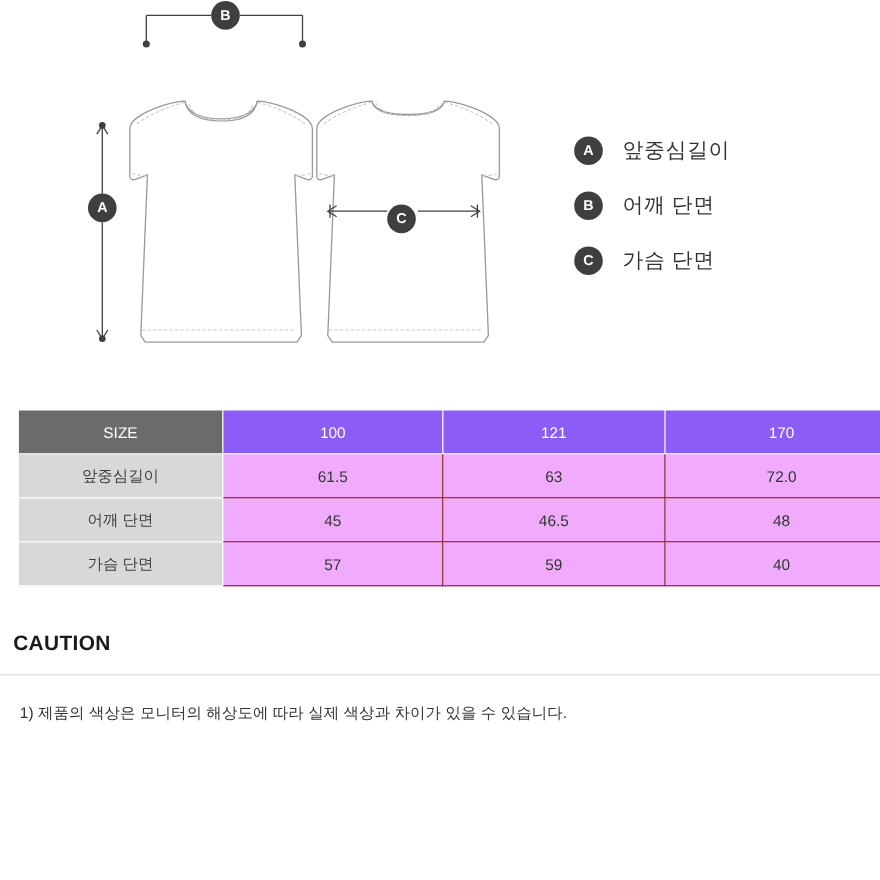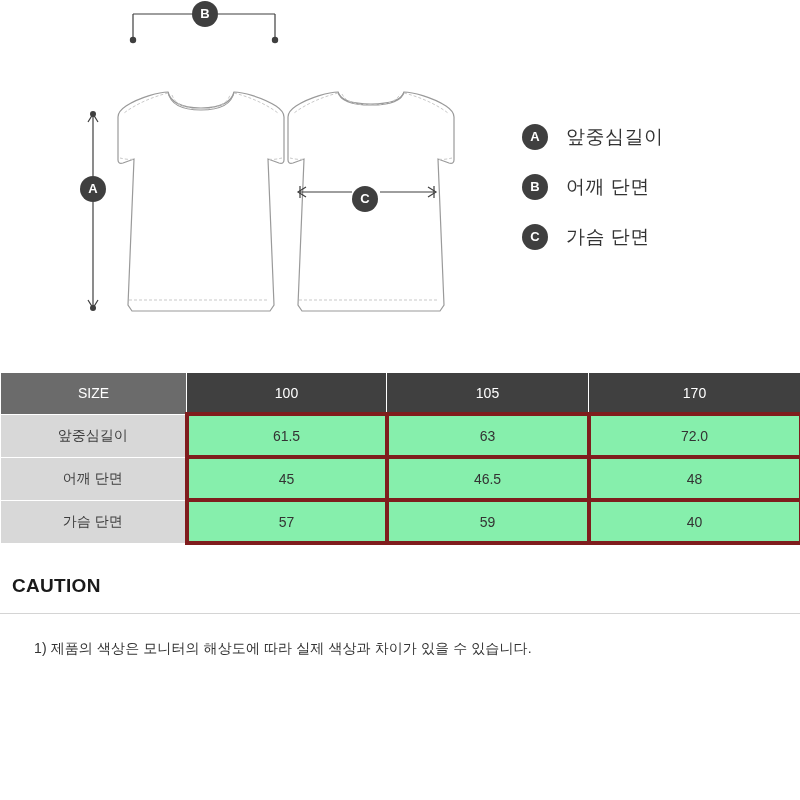--- a/index.html
+++ b/index.html
@@ -71,54 +71,54 @@
   .legend-label {
     margin-left: 18px;
     font-size: 19px;
     color: #333333;
     letter-spacing: 0.5px;
   }
 
   
   .size-table-wrap {
     position: absolute;
-    left: 0;
+    left: 16px;
     top: 372px;
     width: 688px;
   }
   table.size-table {
     border-collapse: collapse;
     width: 800px;
     table-layout: fixed;
   }
   table.size-table th,
   table.size-table td {
     border: 1px solid #ffffff;
     height: 37px;
     text-align: center;
     font-size: 14px;
     font-weight: normal;
     color: #333333;
   }
   table.size-table thead th {
-    background: #404040;
+    background: #8b5cf6;
     color: #ffffff;
     font-size: 14px;
   }
   table.size-table thead th.first-col {
     background: #6b6b6b;
   }
   table.size-table tbody th {
     background: #d8d8d8;
     color: #3c3c3c;
     font-size: 14px;
   }
   table.size-table tbody td {
-    background: #86efac;
-    border: 4px solid #7f1d1d;
+    background: #f0abfc;
+    border: 1px solid #7f1d1d;
   }
   col.c1 { width: 186px; }
   col.c2 { width: 200px; }
   col.c3 { width: 202px; }
   col.c4 { width: 212px; }
 
   
   .caution {
     position: absolute;
     left: 0;
@@ -133,21 +133,21 @@
     letter-spacing: 0.3px;
   }
   .caution-rule {
     height: 1px;
     background: #d4d4d4;
     width: 800px;
   }
   .caution-line {
     font-size: 14px;
     color: #333333;
-    padding-left: 34px;
+    padding-left: 18px;
     margin-top: 26px;
     letter-spacing: 0.1px;
   }
 </style>
 </head>
 <body>
 
 <div class="diagram">
 
   <svg class="garment-svg" width="800" height="360" viewBox="0 0 800 360">
@@ -241,21 +241,21 @@
     <colgroup>
       <col class="c1">
         <col class="c2">
         <col class="c3">
         <col class="c4">
     </colgroup>
     <thead>
       <tr>
         <th class="first-col">SIZE</th>
         <th>100</th>
-        <th>105</th>
+        <th>121</th>
         <th>170</th>
       </tr>
     </thead>
     <tbody>
       <tr>
         <th>앞중심길이</th>
         <td>61.5</td>
         <td>63</td>
         <td>72.0</td>
       </tr>

